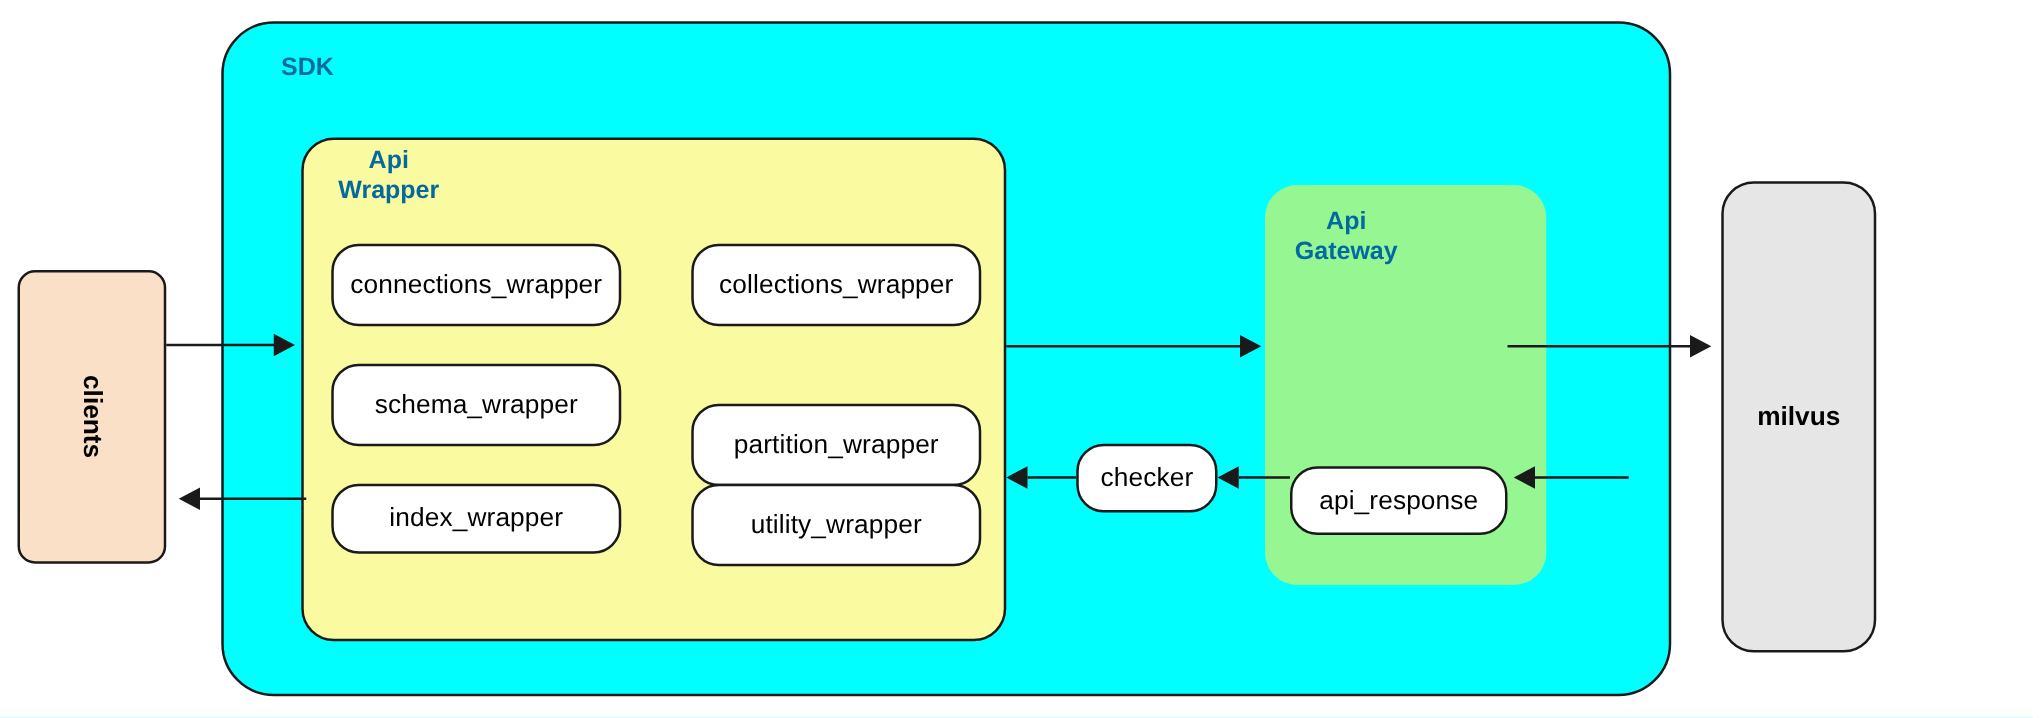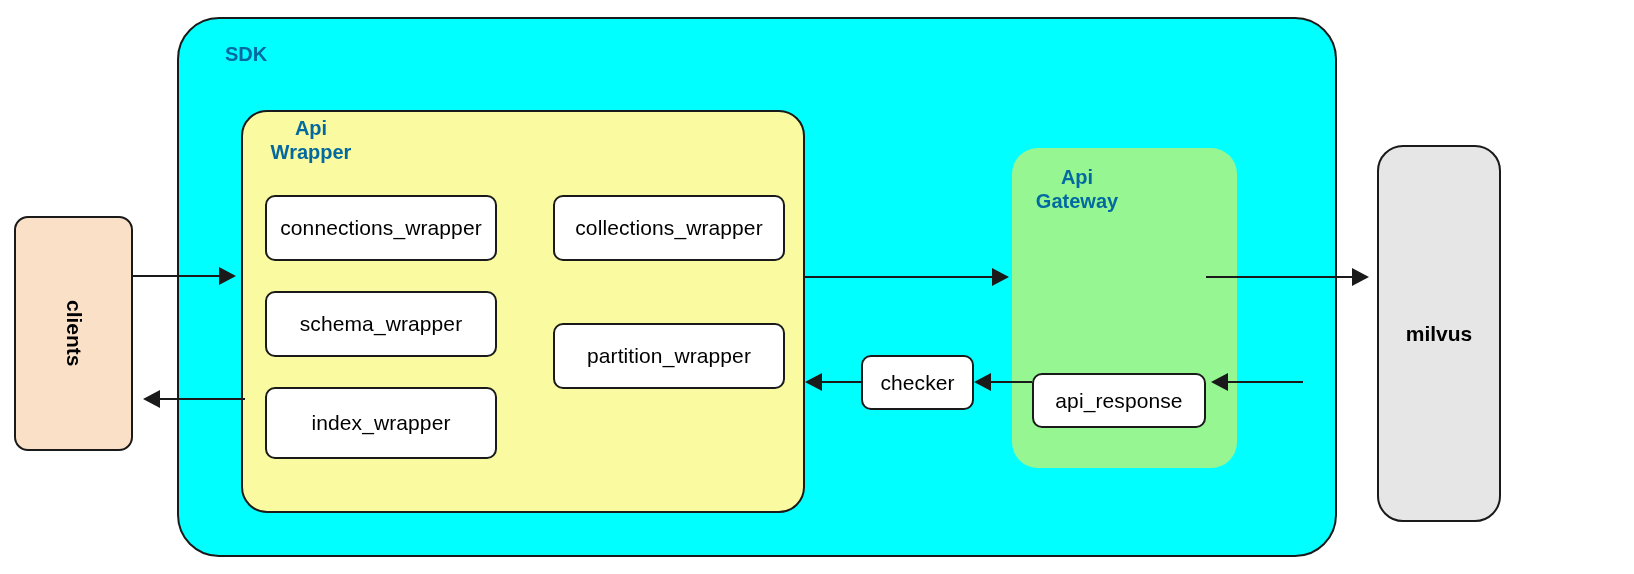--- a/index.html
+++ b/index.html
@@ -25,21 +25,21 @@
     display: flex;
     align-items: center;
     justify-content: center;
     text-align: center;
     color: #000000;
   }
 
   .node-white {
     background: #ffffff;
     border: 2px solid #1a1a1a;
-    border-radius: 10px;
+    border-radius: 22px;
     font-size: 21px;
     font-weight: 400;
     letter-spacing: 0.1px;
   }
 
   .clients-box {
     background: #fbe0c8;
     border: 2px solid #1a1a1a;
     border-radius: 14px;
     font-size: 21px;
@@ -135,24 +135,27 @@
   </div>
 
   <div class="box node-white" style="left:265px; top:291px; width:232px; height:66px;align-items:center;">
     <span>schema_wrapper</span>
   </div>
 
   <div class="box node-white" style="left:553px; top:291px; width:232px; height:66px;margin-top:32px;">
     <span>partition_wrapper</span>
   </div>
 
-  <div class="box node-white" style="left:265px; top:387px; width:232px; height:72px;">
+  <div class="box node-white" style="left:265px; top:387px; width:232px; height:56px;">
     <span>index_wrapper</span>
   </div>
 
+  <div class="box node-white" style="left:553px; top:387px; width:232px; height:66px;">
+    <span>utility_wrapper</span>
+  </div>
 
 
   <div class="box node-white" style="left:1032px; top:352px; width:174px; height:55px;margin-top:21px;">
     <span>api_response</span>
   </div>
 
   <div class="box node-white" style="left:861px; top:355px; width:113px; height:55px;">
     <span>checker</span>
   </div>
 

